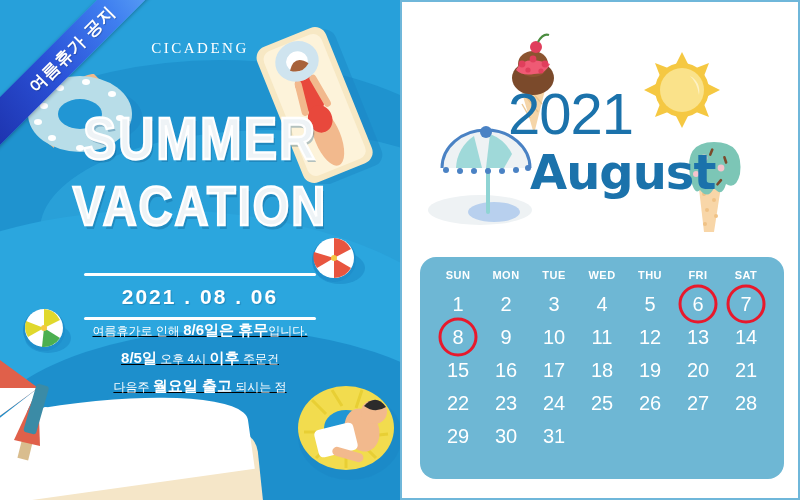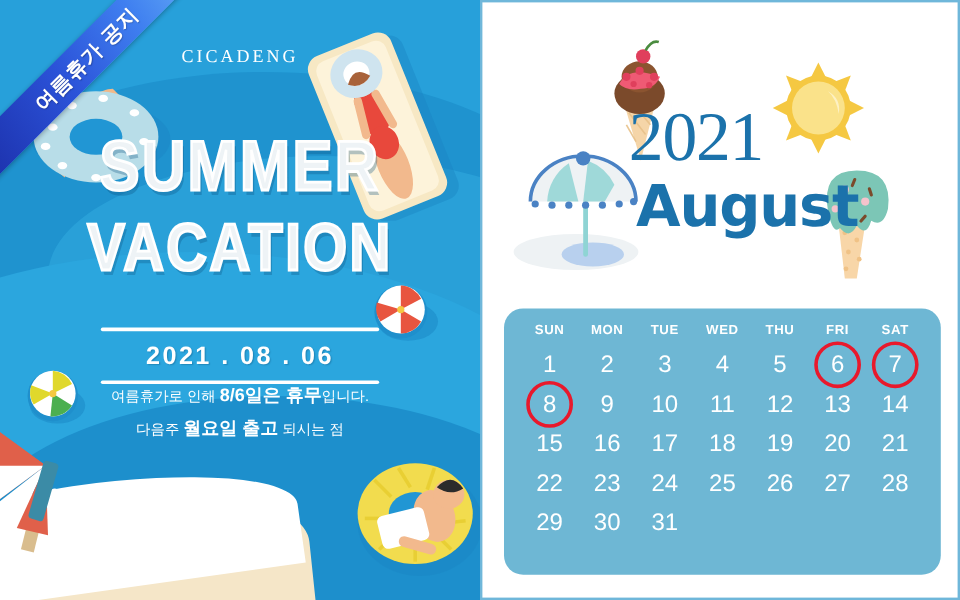--- a/index.html
+++ b/index.html
@@ -100,41 +100,41 @@
   
   #date-band { position: absolute; top: 250px; left: 50px; width: 300px; z-index: 20; text-align:center;margin-top:23px; }
   .rule { height: 3px; background: #ffffff; width: 232px; margin: 0 auto; border-radius: 2px; }
   #date-text {
     color: #ffffff; font-size: 21px; font-weight: 700;
     letter-spacing: 2px; padding: 9px 0 8px;
     text-shadow: 1px 1px 1px rgba(10,70,110,.3);
   }
 
   
-  #notice { position: absolute; top: 316px; left: 0; width: 400px; z-index: 20; text-align: center; }
+  #notice { position: absolute; top: 316px; left: 0; width: 400px; z-index: 20; text-align: center; text-decoration: underline; }
   .notice-line { color: #ffffff; font-size: 13px; line-height: 1.85; white-space: nowrap; }
   .notice-line .b { font-weight: 700; font-size: 15px; }
   .notice-line .sm { font-size: 12px; }
 
   
   #right-panel {
     position: relative;
     width: 400px; height: 500px;
     background: #ffffff;
     border: 2px solid #6fb7da;
     overflow: hidden;
   }
 
   #cal-header { position: absolute; left:0; top: 0; width: 400px; height: 235px; }
 
   #year-text {
-    position: absolute; left: 122px; top: 78px;
+    position: absolute; left: 106px; top: 78px;
     font-size: 58px; font-weight: 400; color: #1b72ab;
     letter-spacing: -1px; z-index: 6;
-    font-family: Liberation Serif, serif;
+    font-family: Liberation Sans, sans-serif;
   }
   #month-text {
     position: absolute; left: 128px; top: 142px;
     font-size: 48px; font-weight: 700; color: #1b72ab;
     letter-spacing: -1px; z-index: 6;
     font-family: "DejaVu Sans", sans-serif;
   }
 
   
   #cal-card {
@@ -294,20 +294,21 @@
     <div id="brand">CICADENG</div>
 
     <div id="date-band">
       <div class="rule"></div>
       <div id="date-text">2021 . 08 . 06</div>
       <div class="rule"></div>
     </div>
 
     <div id="notice">
         <div class="notice-line"><span class="sm">여름휴가로 인해 </span><span class="b">8/6일은 휴무</span><span class="sm">입니다.</span></div>
+        <div class="notice-line"><span class="b">8/5일</span><span class="sm"> 오후 4시 </span><span class="b">이후</span><span class="sm"> 주문건</span></div>
         <div class="notice-line"><span class="sm">다음주 </span><span class="b">월요일 출고</span><span class="sm"> 되시는 점</span></div>
       </div>
   </div>
 
   <div id="right-panel">
 
     <div id="cal-header">
 
       <svg style="position:absolute;left:96px;top:28px" width="70" height="112" viewBox="0 0 70 112">
         <path d="M22 56 L48 56 L36 104 Z" fill="#f5d5a8"></path>

